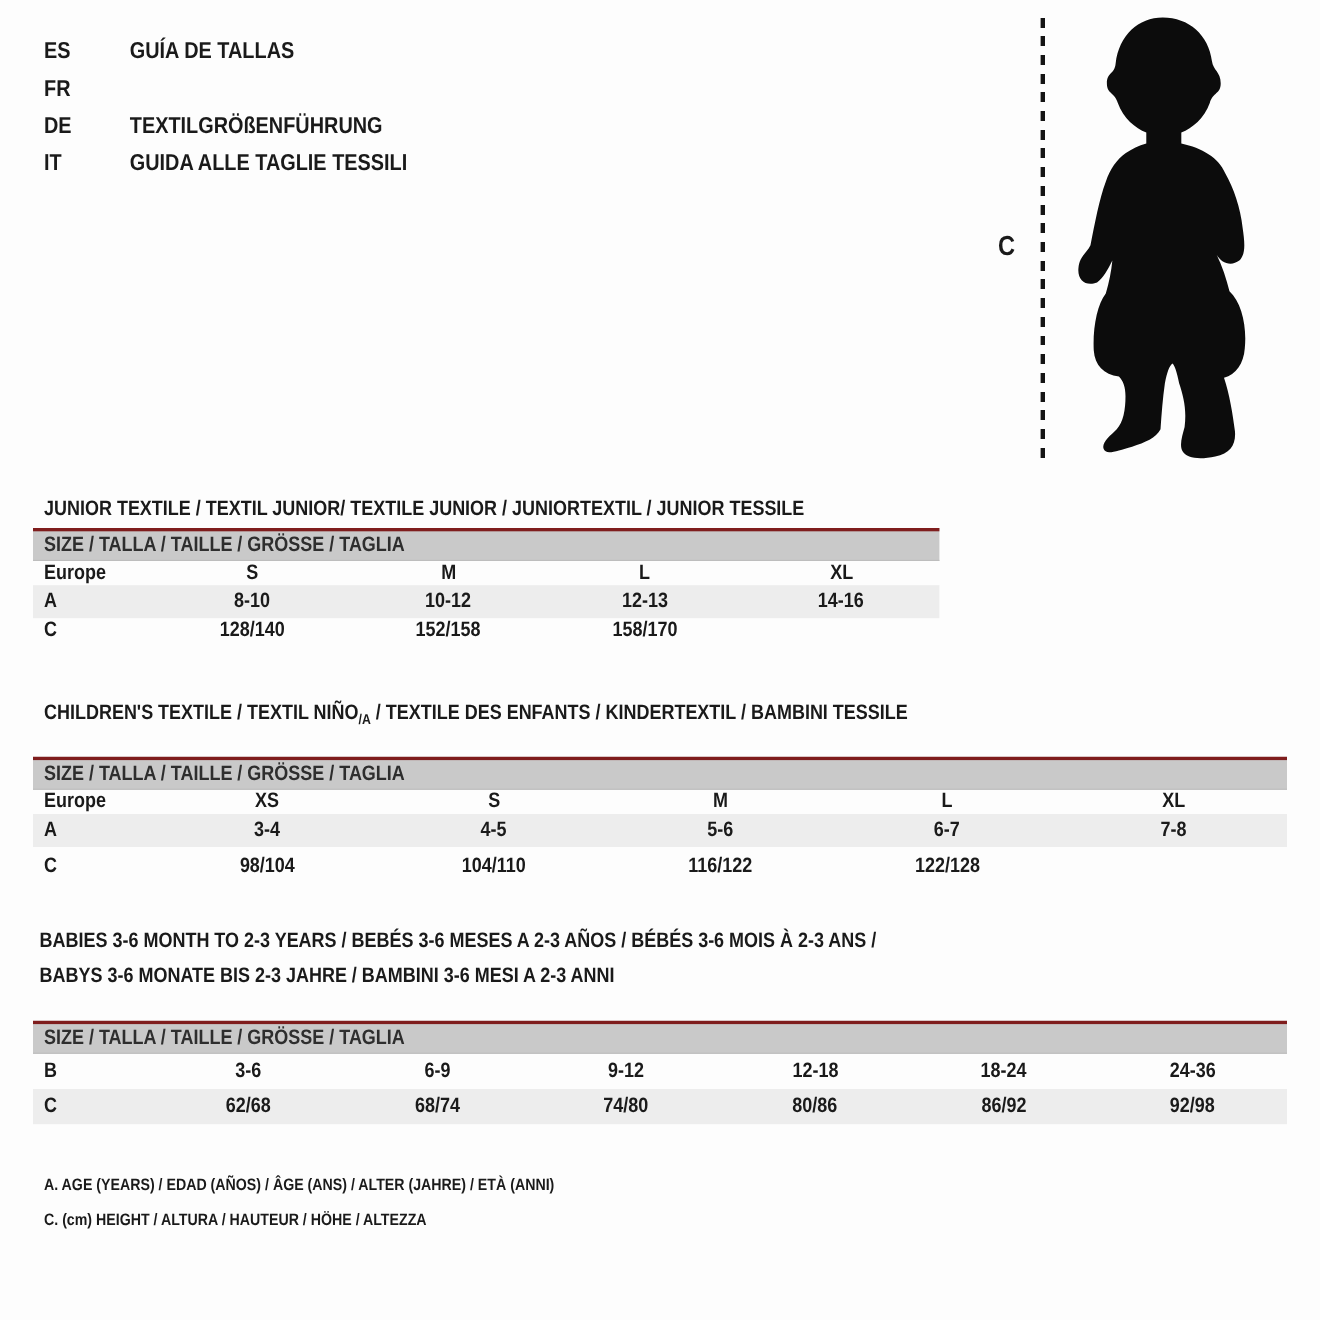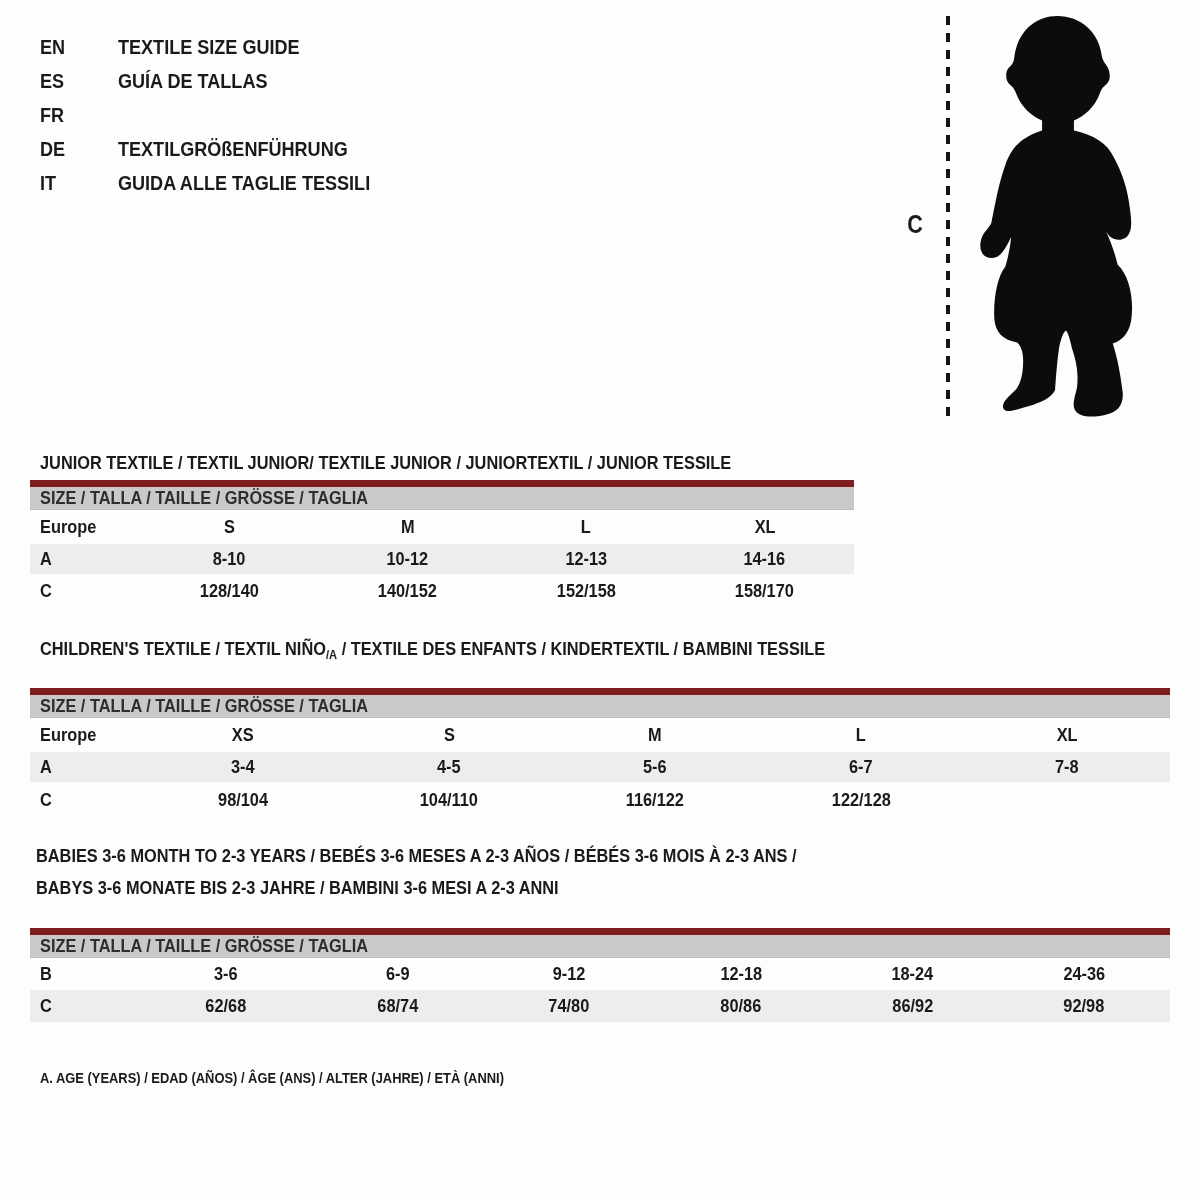--- a/index.html
+++ b/index.html
@@ -32,51 +32,47 @@
 
   
   .sec-title{font-size:19px;height:24px;line-height:24px;}
   .sub-a{font-size:13px;vertical-align:-4px;}
 
   
   .tbl{left:30px;}
   .band{
     height:30px;display:flex;align-items:center;
     background:#c9c9c9;
-    border-top:7px solid #7f1d1d;border-bottom:1px solid #bdbdbd;
+    border-top:3px solid #7f1d1d;border-bottom:1px solid #bdbdbd;
     box-sizing:border-box;
     color:#2e2e2e;font-size:19px;
     padding-left:10px;
   }
   .trow{display:grid;font-size:19px;}
   .g5{grid-template-columns:110px repeat(4,1fr);}
   .g6{grid-template-columns:110px repeat(5,1fr);}
   .g7{grid-template-columns:110px repeat(6,1fr);}
   .cell{display:flex;align-items:center;justify-content:center;}
   .cell.lbl{justify-content:flex-start;padding-left:10px;}
   .shaded{background:#ededed;}
-  .h34{height:34px;} .h30{height:30px;} .h32{height:32px;} .h36{height:36px;}
+  .h34{height:22px;} .h30{height:30px;} .h32{height:32px;} .h36{height:36px;}
 
   
   #junior-title{left:40px;top:438px;margin-top:13px;}
   #junior-table{top:480px;width:824px;}
   #children-title{left:40px;top:637px;text-align:center;}
   #children-table{top:688px;width:1140px;}
   #babies-title{left:36px;top:840px;font-size:19px;line-height:32px;}
   #babies-table{top:928px;width:1140px;}
   .legend{left:40px;top:1062px;font-size:15px;line-height:32px;}
 </style>
 </head>
 <body>
 
 <div class="abs langs">
-  <div class="lrow">
-    <span class="lcode"><span class="cx cxl">EN</span></span>
-    <span class="ltext"><span class="cx cxl">TEXTILE SIZE GUIDE</span></span>
-  </div>
   <div class="lrow">
     <span class="lcode"><span class="cx cxl">ES</span></span>
     <span class="ltext"><span class="cx cxl">GUÍA DE TALLAS</span></span>
   </div>
   <div class="lrow">
     <span class="lcode"><span class="cx cxl">FR</span></span>
   </div>
   <div class="lrow">
     <span class="lcode"><span class="cx cxl">DE</span></span>
     <span class="ltext"><span class="cx cxl">TEXTILGRÖßENFÜHRUNG</span></span>
@@ -174,23 +170,20 @@
       </span>
   </div>
   <div class="trow g5 h34">
     <span class="cell lbl">
         <span class="cx cxl">C</span>
       </span>
     <span class="cell">
         <span class="cx">128/140</span>
       </span>
     <span class="cell">
-        <span class="cx">140/152</span>
-      </span>
-    <span class="cell">
         <span class="cx">152/158</span>
       </span>
     <span class="cell">
         <span class="cx">158/170</span>
       </span>
   </div>
 </div>
 
 <div class="abs sec-title" id="children-title">
   <span class="cx cxl"><span>CHILDREN'S TEXTILE / TEXTIL NIÑO</span><span class="sub-a">/A</span><span> / TEXTILE DES ENFANTS / KINDERTEXTIL / BAMBINI TESSILE</span></span>
@@ -309,13 +302,14 @@
         <span class="cx">86/92</span>
       </span>
     <span class="cell">
         <span class="cx">92/98</span>
       </span>
   </div>
 </div>
 
 <div class="abs legend">
   <div><span class="cx cxl">A. AGE (YEARS) / EDAD (AÑOS) / ÂGE (ANS) / ALTER (JAHRE) / ETÀ (ANNI)</span></div>
+  <div><span class="cx cxl">C. (cm) HEIGHT / ALTURA / HAUTEUR / HÖHE / ALTEZZA</span></div>
 </div>
 
 </body></html>

